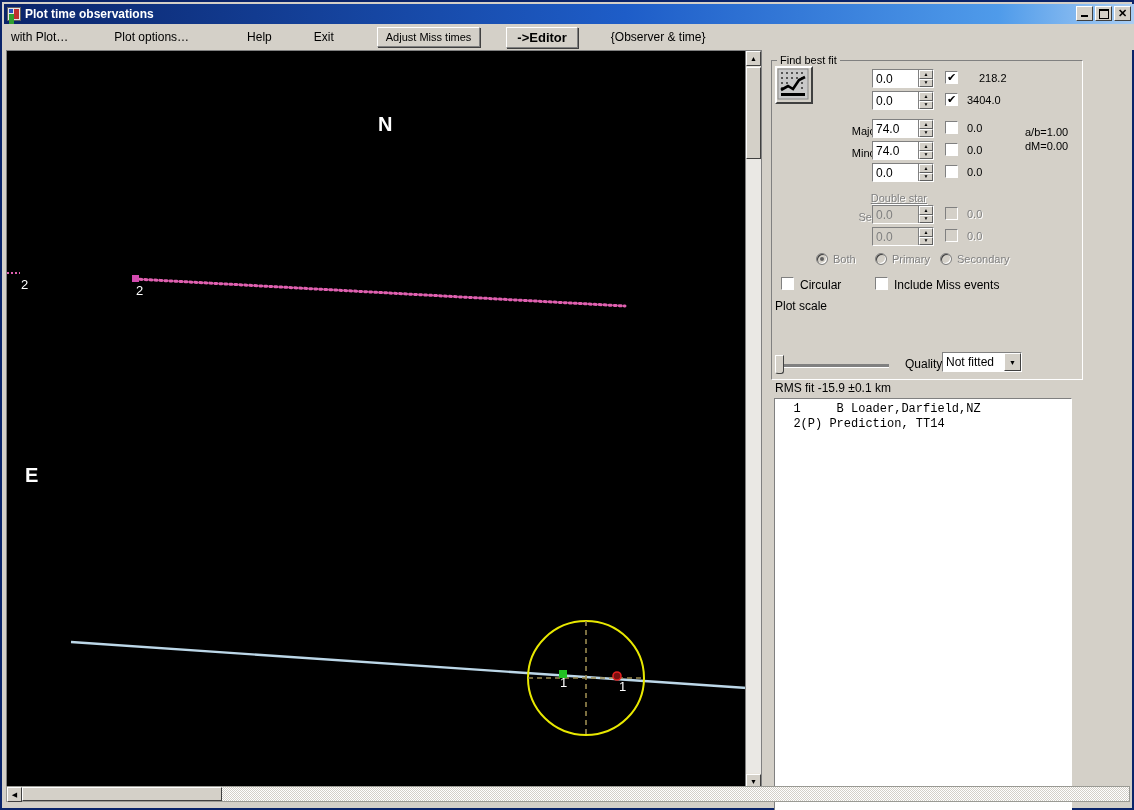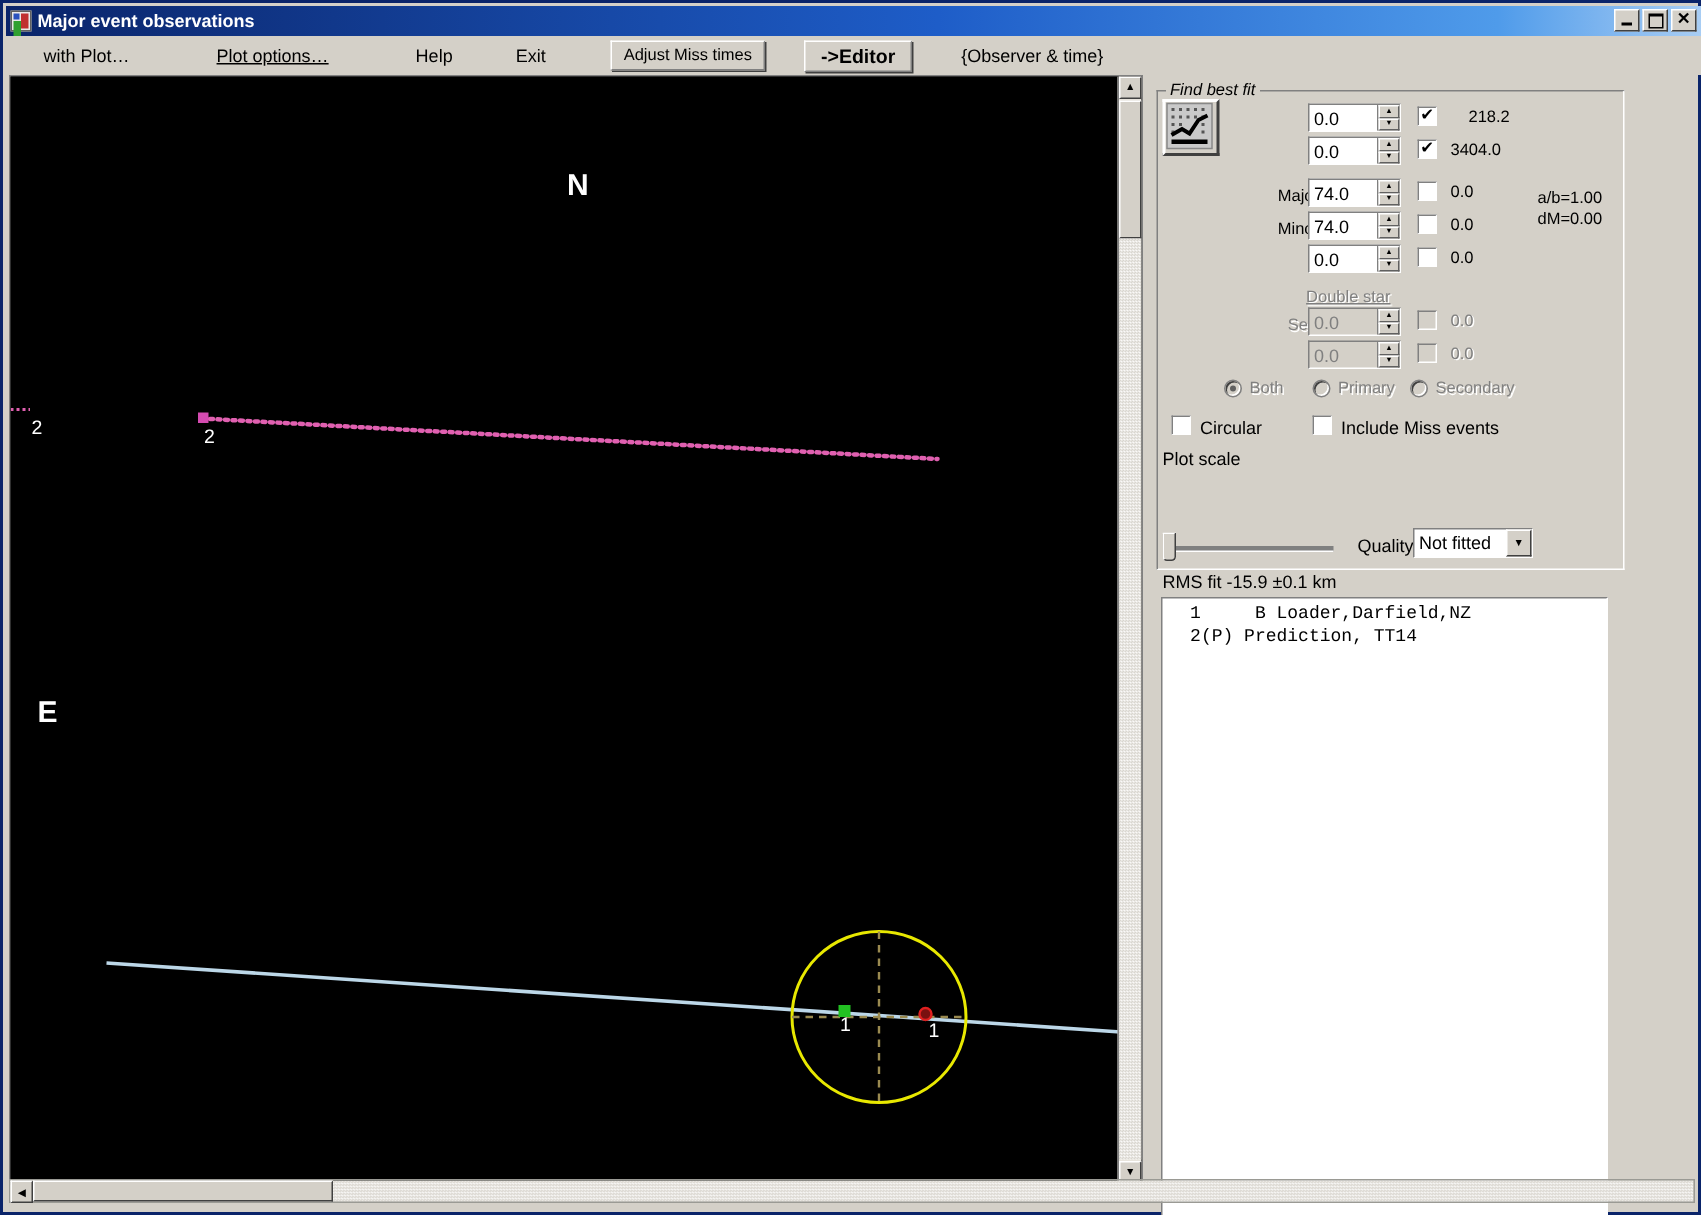--- a/index.html
+++ b/index.html
@@ -228,21 +228,20 @@
     border-top-color: #808080;
     border-left-color: #808080;
     background: transparent;
   }
   fieldset.gb > legend {
     font-size: 11px;
     color: #000;
     padding: 0 3px;
     margin-left: 5px;
     font-family: "Liberation Sans", sans-serif;
-    font-style: italic;
   }
   #gb-fit {
     left: 4px; top: 4px;
     width: 310px; height: 324px;
   }
 
   .lbl {
     position: absolute;
     font-size: 11px;
     color: #000;
@@ -415,43 +414,43 @@
     line-height: 15px;
   }
 </style>
 </head>
 <body>
 
 <div id="window">
 
   <div id="titlebar">
     <div class="tb-icon"></div>
-    <div class="tb-title">Major event observations</div>
+    <div class="tb-title">Plot time observations</div>
     <div id="win-controls">
       <div class="win-btn">
         <div class="g">
             <div class="min-glyph"></div>
           </div>
       </div>
       <div class="win-btn">
         <div class="g">
             <div class="max-glyph"></div>
           </div>
       </div>
       <div class="win-btn">
         <div class="g">
             <span class="close-glyph">✕</span>
           </div>
       </div>
     </div>
   </div>
 
   <div id="menubar">
-    <div class="menu-item" style="margin-left:18px;">with Plot…</div>
-    <div class="menu-item" style="margin-left:44px;text-decoration:underline;">Plot options…</div>
+    <div class="menu-item" style="">with Plot…</div>
+    <div class="menu-item" style="margin-left:32px;">Plot options…</div>
     <div class="menu-item" style="margin-left:44px;">Help</div>
     <div class="menu-item" style="margin-left:28px;">Exit</div>
     <div class="tool-btn" style="margin-left:36px;">Adjust Miss times</div>
     <div class="tool-btn bold" style="margin-left:22px;">-&gt;Editor</div>
     <div class="menu-item" style="margin-left:22px;">{Observer &amp; time}</div>
   </div>
 
   <div id="plot-panel">
     <div id="plot-canvas">
 

